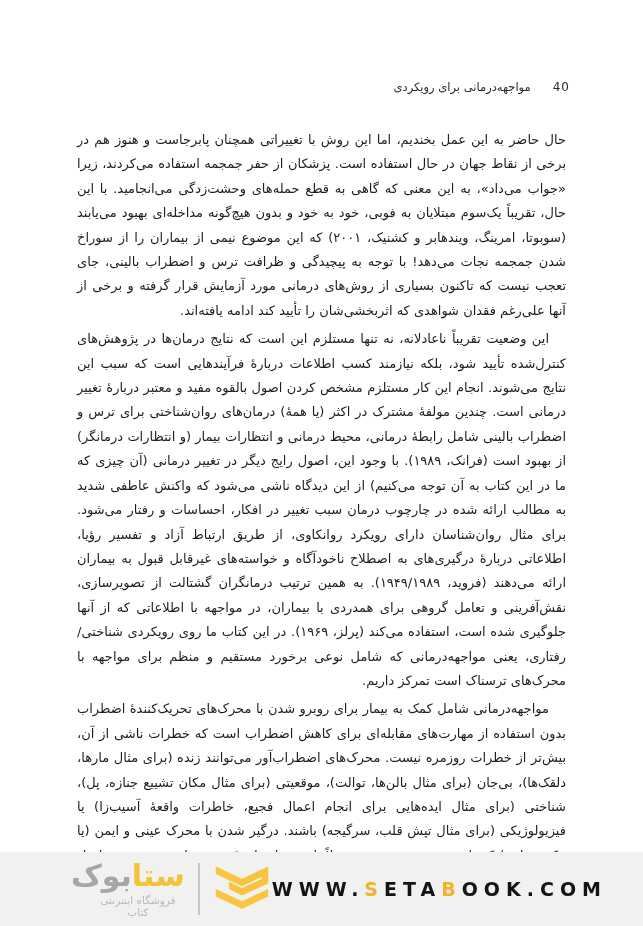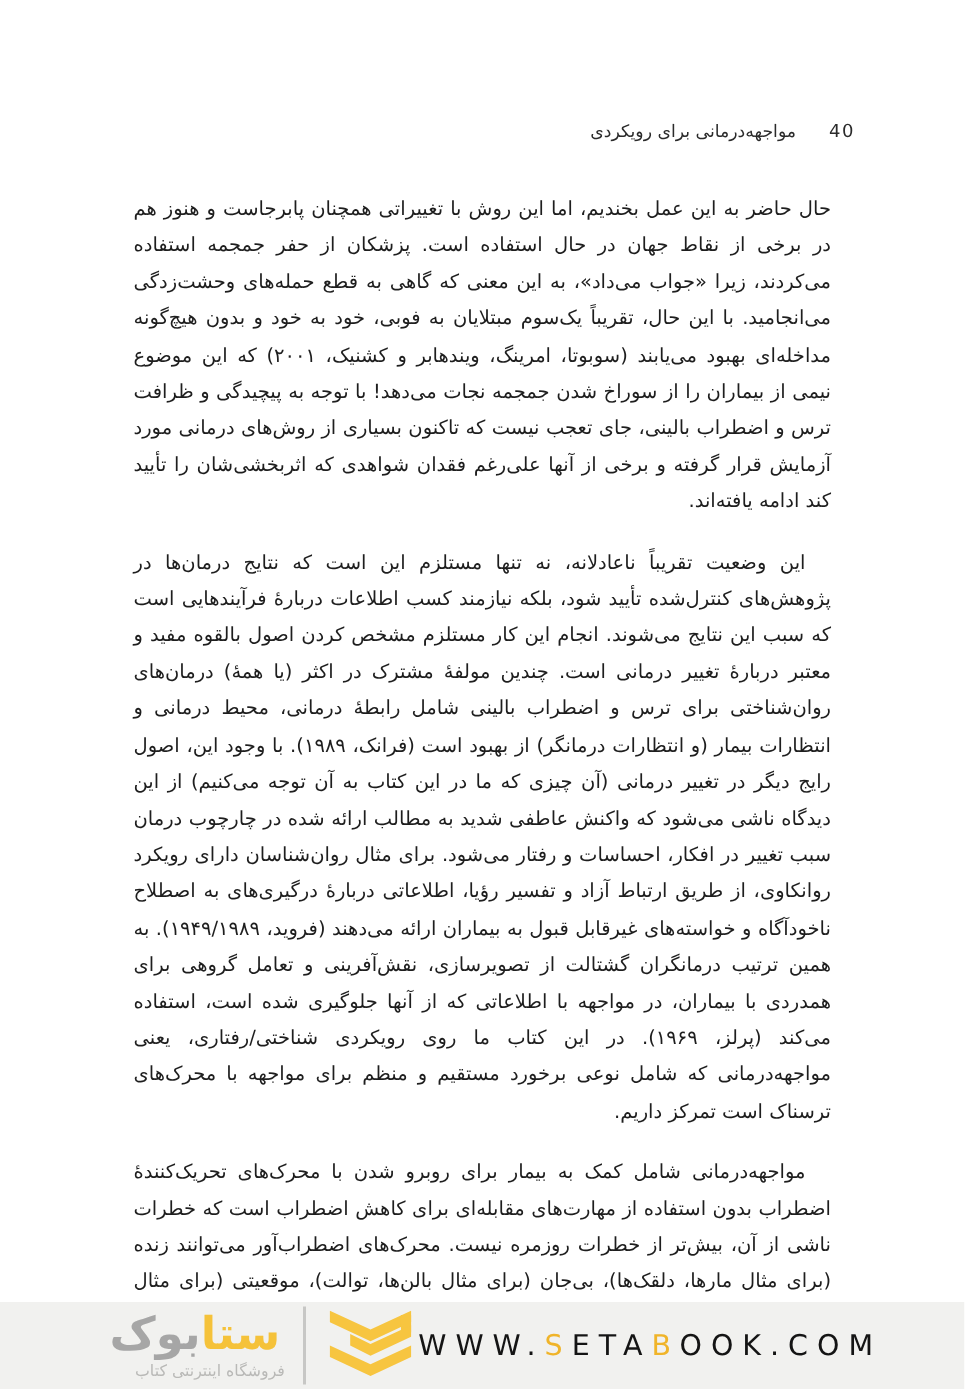--- a/index.html
+++ b/index.html
@@ -12,38 +12,38 @@
   }
   .running-head{
     direction:rtl;display:flex;align-items:baseline;gap:22px;
     margin:80px 73px 0 73px;font-size:11.5px;color:#2b2b2b;
   }
   .running-head .pnum{font-size:12px;letter-spacing:1px;}
   .body-text{
     direction:rtl;text-align:justify;margin:34px 73px 0 73px;
     font-size:13px;line-height:24.4px;color:#1e1e1e;
   }
-  .body-text p{margin:16px;}
+  .body-text p{margin:4px;}
   .body-text p.indent{text-indent:17px;}
   .footer{
-    position:absolute;left:0;right:0;bottom:0;height:58px;background:#f1f1ef;
+    position:absolute;left:0;right:0;bottom:0;height:74px;background:#f1f1ef;
     display:flex;align-items:center;justify-content:space-between;
     padding:0 55px 0 70px;box-sizing:border-box;
   }
   .footer-left{display:flex;align-items:center;direction:ltr;gap:12px;}
   .wordmark-block{text-align:center;}
   .wordmark{direction:rtl;font-size:30px;font-weight:bold;line-height:30px;letter-spacing:-1px;}
   .wm-accent{color:#f5c23a;}
   .wm-rest{color:#a6a6a6;}
   .tagline{direction:rtl;font-size:10.5px;color:#b9b9b7;margin-top:3px;margin-left:20px;}
   .logo-divider{width:2px;height:52px;background:#c7c7c5;}
   .emblem{width:62px;height:58px;display:block;}
   .footer-right{text-align:center;direction:rtl;}
   .store-name{font-size:15px;font-weight:bold;color:#1f1f1f;margin-bottom:6px;}
-  .url{direction:ltr;font-size:19px;font-weight:normal;color:#141414;letter-spacing:6px;
+  .url{direction:ltr;font-size:19px;font-weight:bold;color:#141414;letter-spacing:6px;
        font-family:"DejaVu Sans",sans-serif;}
   .url .accent{color:#f0b429;}
 </style>
 </head>
 <body>
 
 <div class="page">
   <div class="running-head">
     <span class="pnum">40</span>
     <span class="rtitle">مواجهه‌درمانی برای رویکردی</span>

